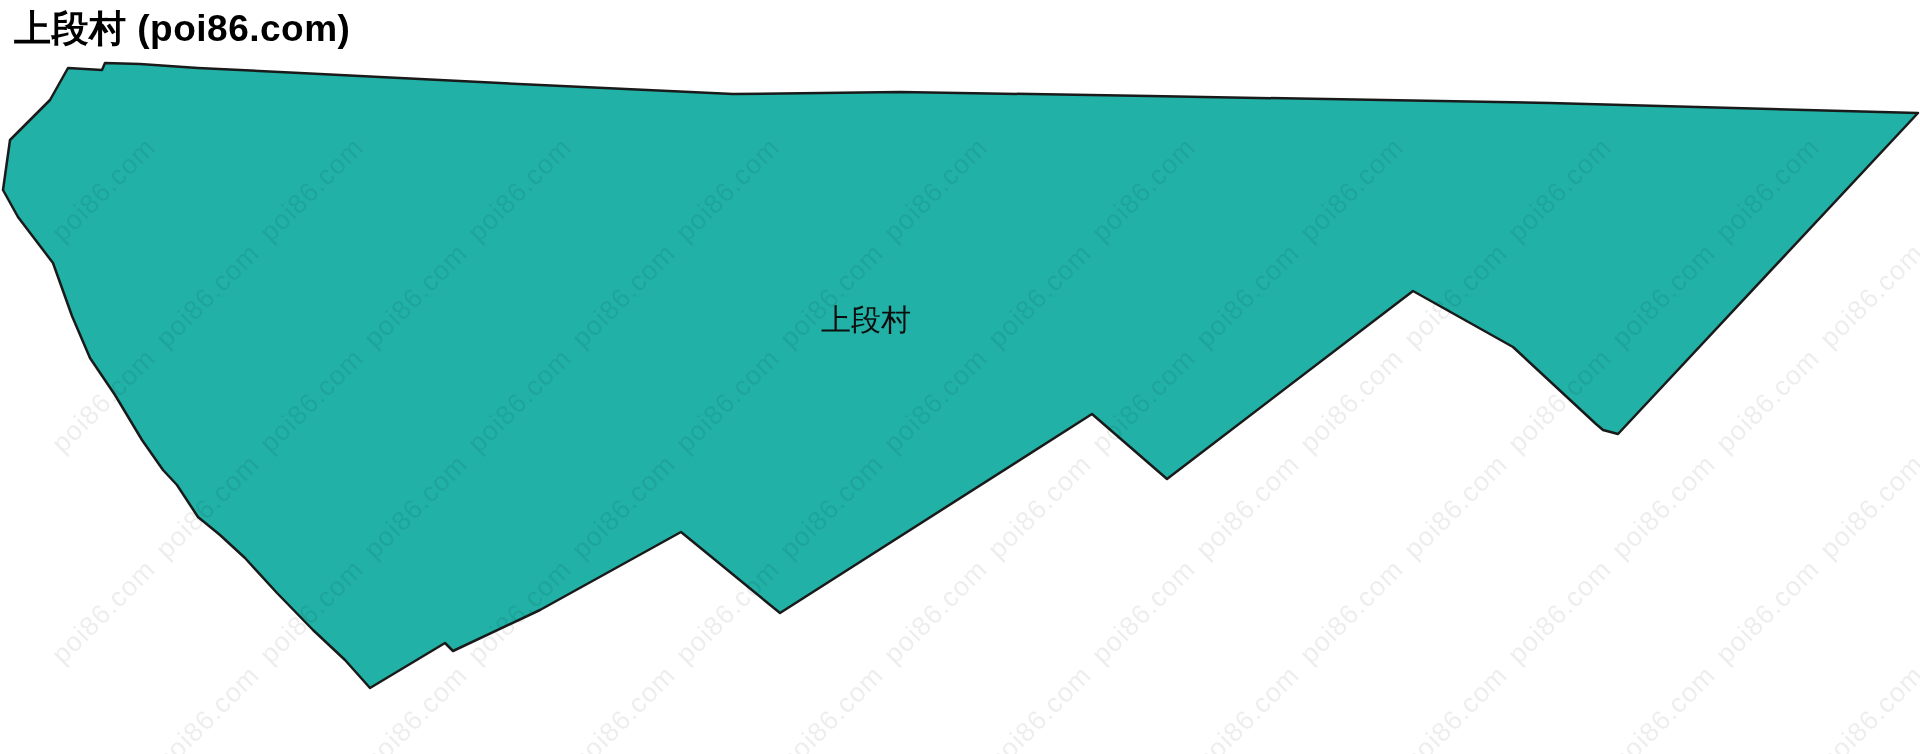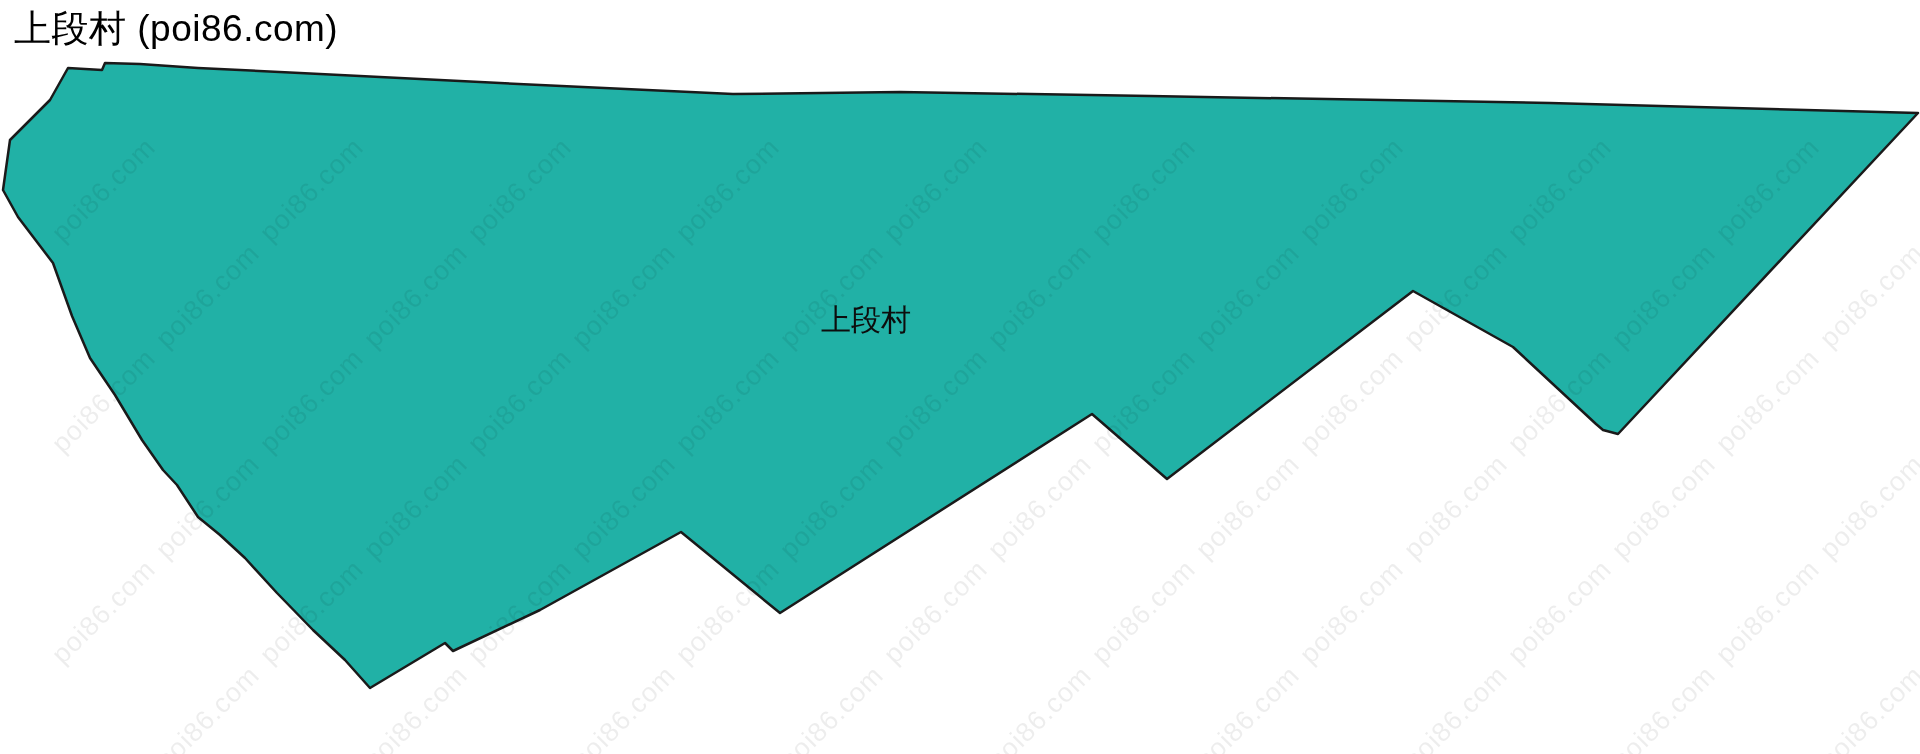--- a/index.html
+++ b/index.html
@@ -13,21 +13,21 @@
     width: 1920px;
     height: 754px;
     background: #ffffff;
     overflow: hidden;
   }
   .page-title {
     position: absolute;
     left: 14px;
     top: 4px;
     font-size: 37px;
-    font-weight: 400;
+    font-weight: 700;
     color: #000000;
     white-space: nowrap;
     z-index: 30;
     letter-spacing: 0.5px;
   }
   #map-svg {
     position: absolute;
     left: 0;
     top: 0;
     z-index: 10;

